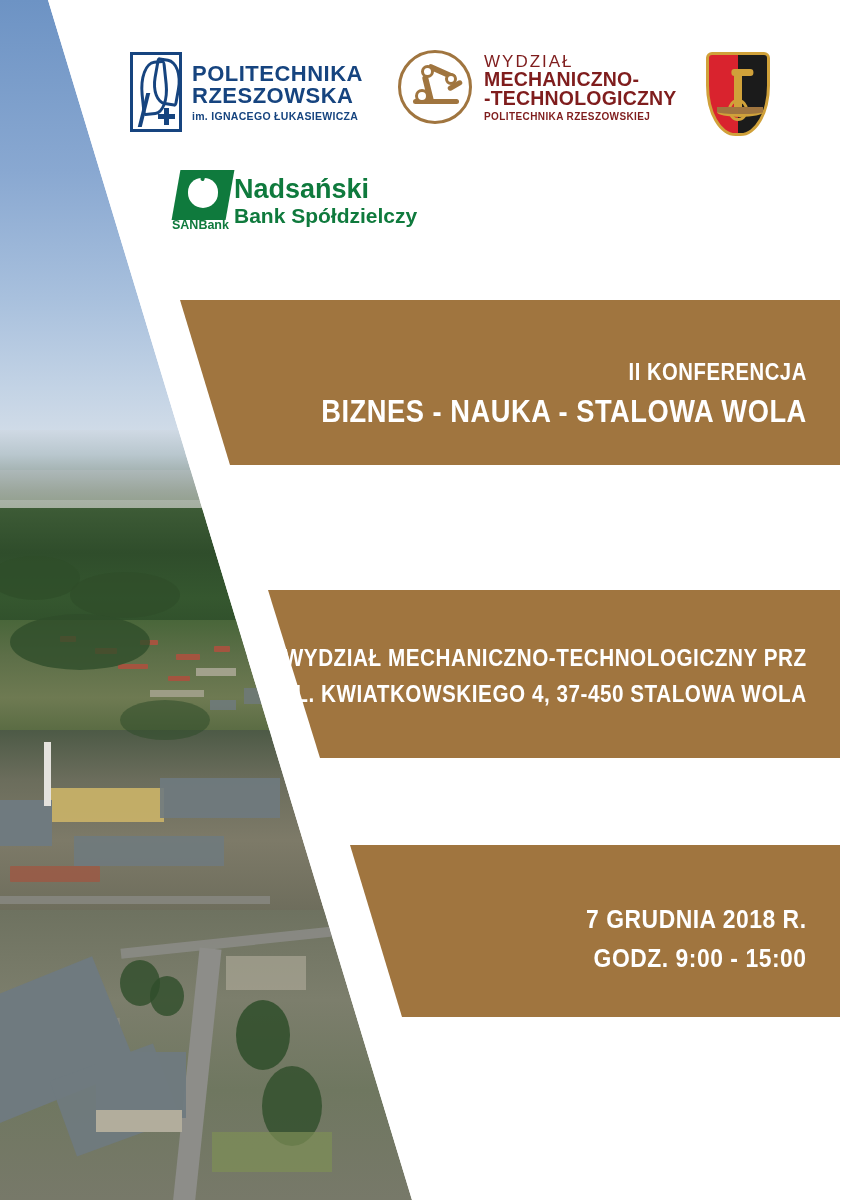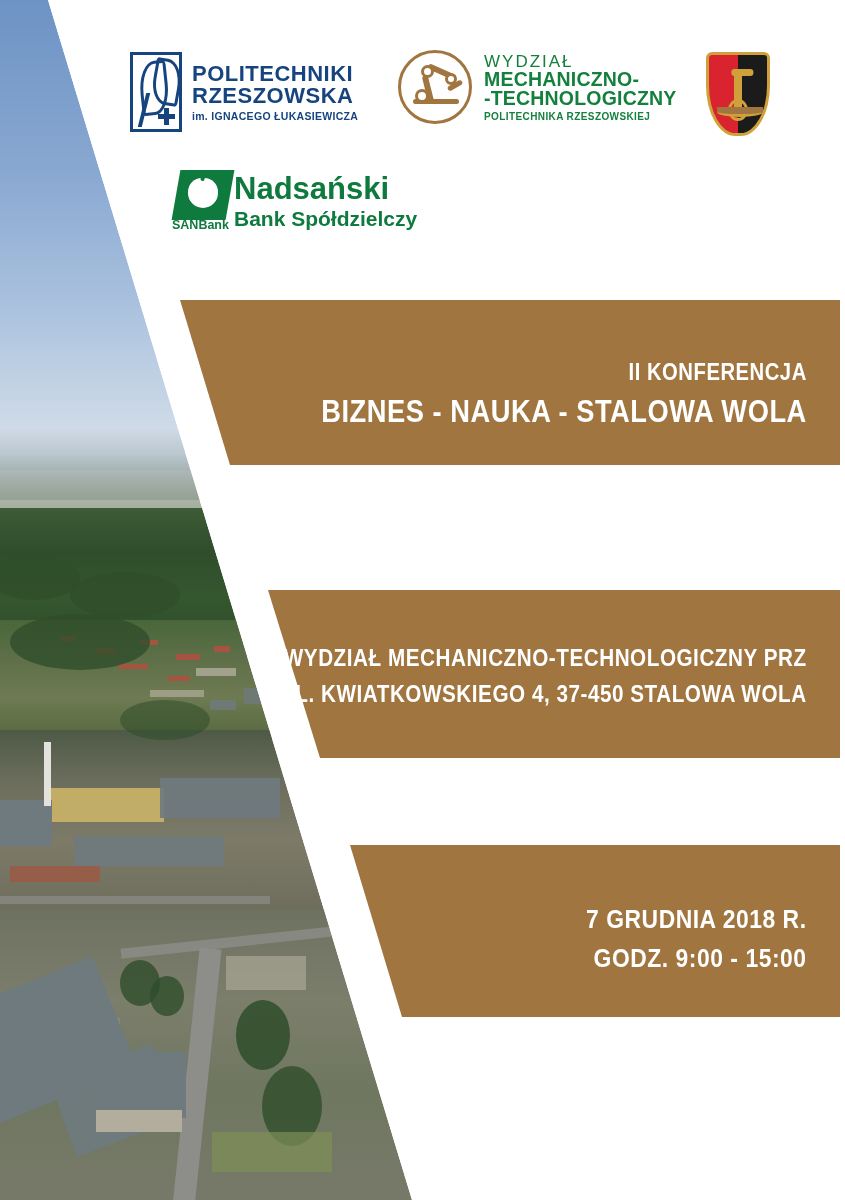--- a/index.html
+++ b/index.html
@@ -85,21 +85,21 @@
   #logo-pr .l3{font-weight:bold;font-size:10.5px;letter-spacing:.3px;margin-top:3px;}
 
   
   #logo-wmt{left:398px;top:50px;}
   #logo-wmt .mark{
     width:74px;height:74px;border-radius:50%;border:3px solid #A0753F;
     position:relative;margin-right:12px;box-sizing:border-box;overflow:hidden;}
   #logo-wmt .arm{position:absolute;background:#A0753F;border-radius:3px;}
   #logo-wmt .jnt{position:absolute;border:3px solid #A0753F;border-radius:50%;
     background:#fff;box-sizing:border-box;}
-  #logo-wmt .txt{color:#15803d;line-height:1.0;}
+  #logo-wmt .txt{color:#7f1d1d;line-height:1.0;}
   #logo-wmt .w1{font-size:17px;letter-spacing:2px;}
   #logo-wmt .w2,#logo-wmt .w3{font-weight:bold;font-size:19.5px;letter-spacing:.2px;}
   #logo-wmt .w4{font-weight:bold;font-size:10px;letter-spacing:.4px;margin-top:3px;}
 
   
   #logo-shield{left:706px;top:52px;}
   #logo-shield .shield{
     position:relative;width:64px;height:84px;
     background:linear-gradient(90deg,#d9232e 0%,#d9232e 50%,#1b1b1b 50%,#1b1b1b 100%);
     border:3px solid #d0a13a;box-sizing:border-box;
@@ -117,21 +117,21 @@
   #logo-san{left:172px;top:170px;}
   #logo-san .mark{position:relative;width:62px;height:62px;}
   #logo-san .para{position:absolute;left:4px;top:0;width:54px;height:50px;
     background:#0f7a3d;transform:skewX(-10deg);}
   #logo-san .apple{position:absolute;left:16px;top:8px;width:30px;height:30px;
     background:#fff;border-radius:48% 48% 52% 52%;}
   #logo-san .apple:after{content:"";position:absolute;left:13px;top:-5px;width:4px;height:8px;
     background:#0f7a3d;border-radius:2px;transform:rotate(14deg);}
   #logo-san .sb{position:absolute;left:0;bottom:0;font-size:12.5px;font-weight:bold;color:#0f7a3d;}
   #logo-san .txt{color:#0f7a3d;line-height:1.12;}
-  #logo-san .n1{font-size:31px;font-weight:bold;}
+  #logo-san .n1{font-size:27px;font-weight:bold;}
   #logo-san .n2{font-size:21px;font-weight:bold;}
 
   
   #logo-pekao{left:462px;top:182px;}
   #logo-pekao .bison{position:relative;width:78px;height:48px;margin-right:14px;}
   #logo-pekao .bison .body{position:absolute;left:6px;top:6px;width:64px;height:26px;
     border:5px solid #e2001a;border-radius:34% 48% 20% 26%;box-sizing:border-box;}
   #logo-pekao .bison .head{position:absolute;left:0px;top:8px;width:22px;height:22px;
     border-left:5px solid #e2001a;border-bottom:5px solid #e2001a;
     border-radius:0 0 0 70%;box-sizing:border-box;transform:rotate(8deg);}
@@ -234,21 +234,21 @@
   <div id="logos">
 
     <div class="logo" id="logo-pr">
       <div class="mark">
         <div class="swirl1"></div>
         <div class="swirl2"></div>
         <div class="leg"></div>
         <div class="cross"></div>
       </div>
       <div class="txt">
-        <div class="l1">POLITECHNIKI</div>
+        <div class="l1">POLITECHNIKA</div>
         <div class="l2">RZESZOWSKA</div>
         <div class="l3">im. IGNACEGO ŁUKASIEWICZA</div>
       </div>
     </div>
 
     <div class="logo" id="logo-wmt">
       <div class="mark">
         <div class="arm" style="left:12px;top:46px;width:46px;height:5px;"></div>
         <div class="arm" style="left:24px;top:22px;width:6px;height:28px;transform:rotate(-14deg);"></div>
         <div class="arm" style="left:26px;top:16px;width:30px;height:6px;transform:rotate(24deg);"></div>

